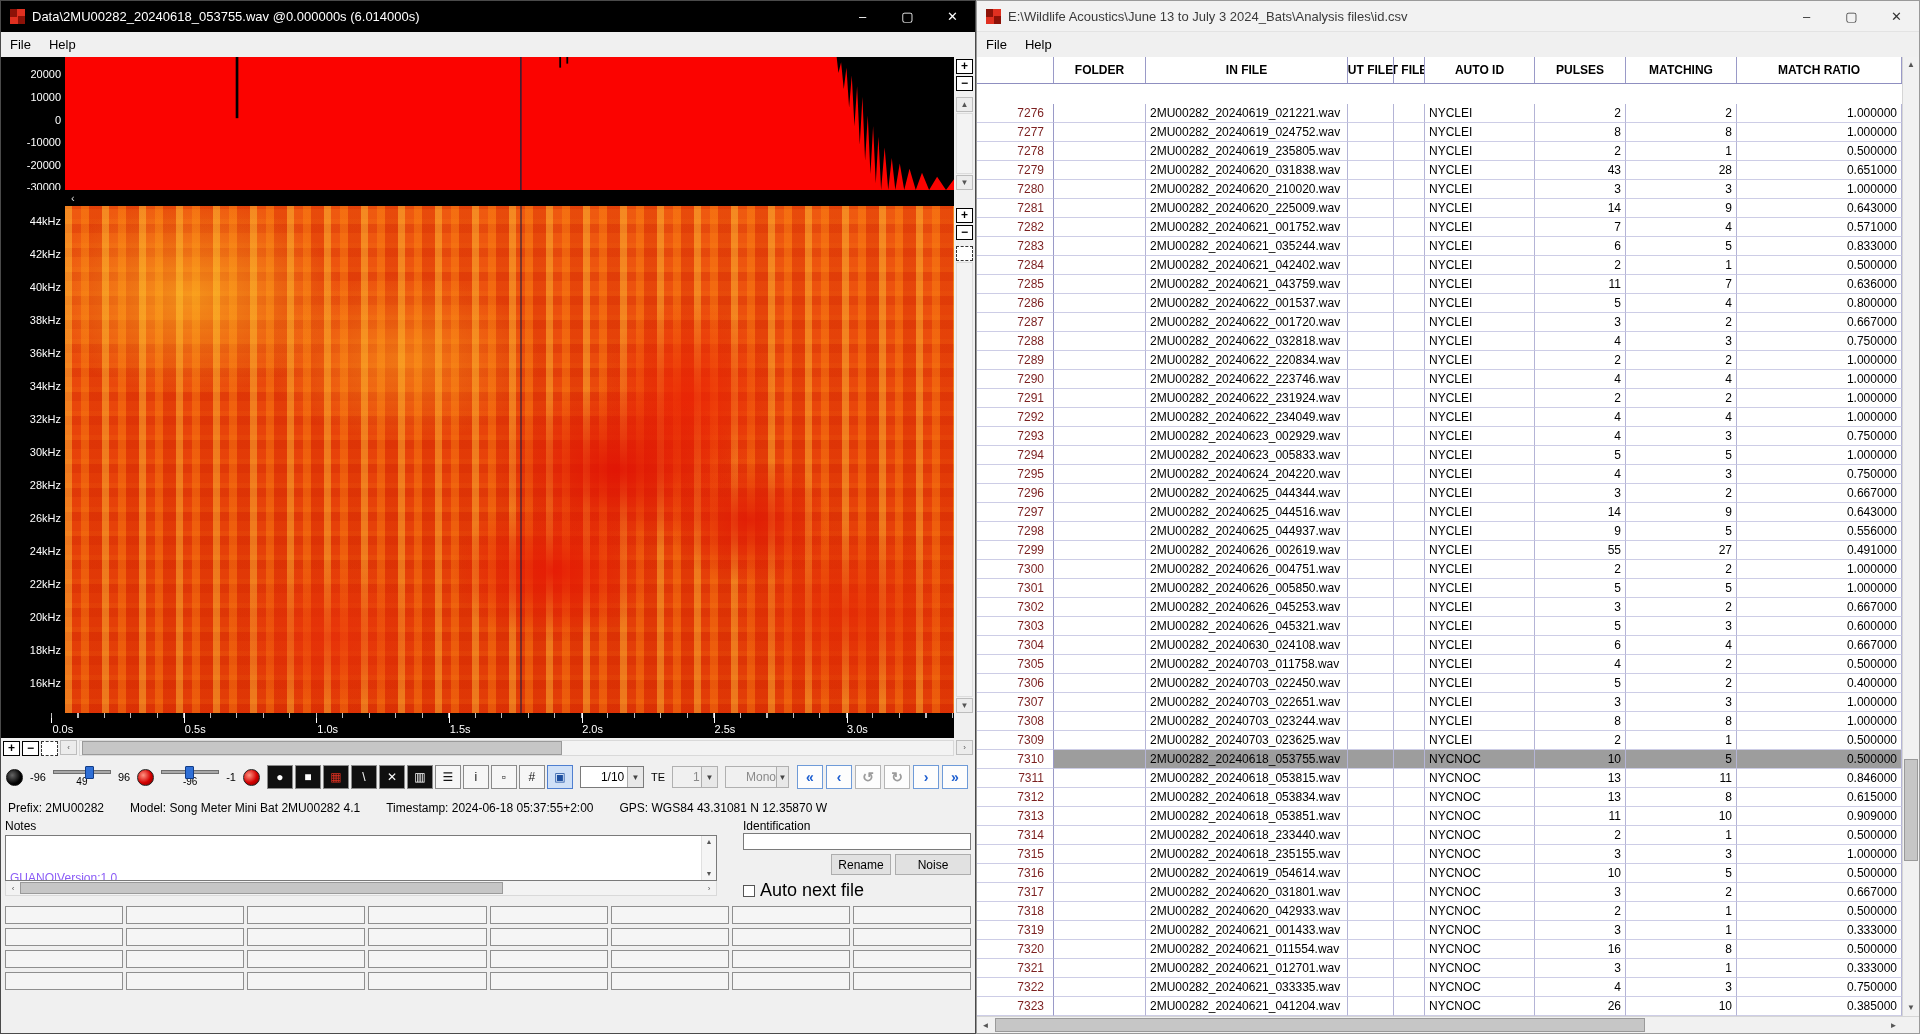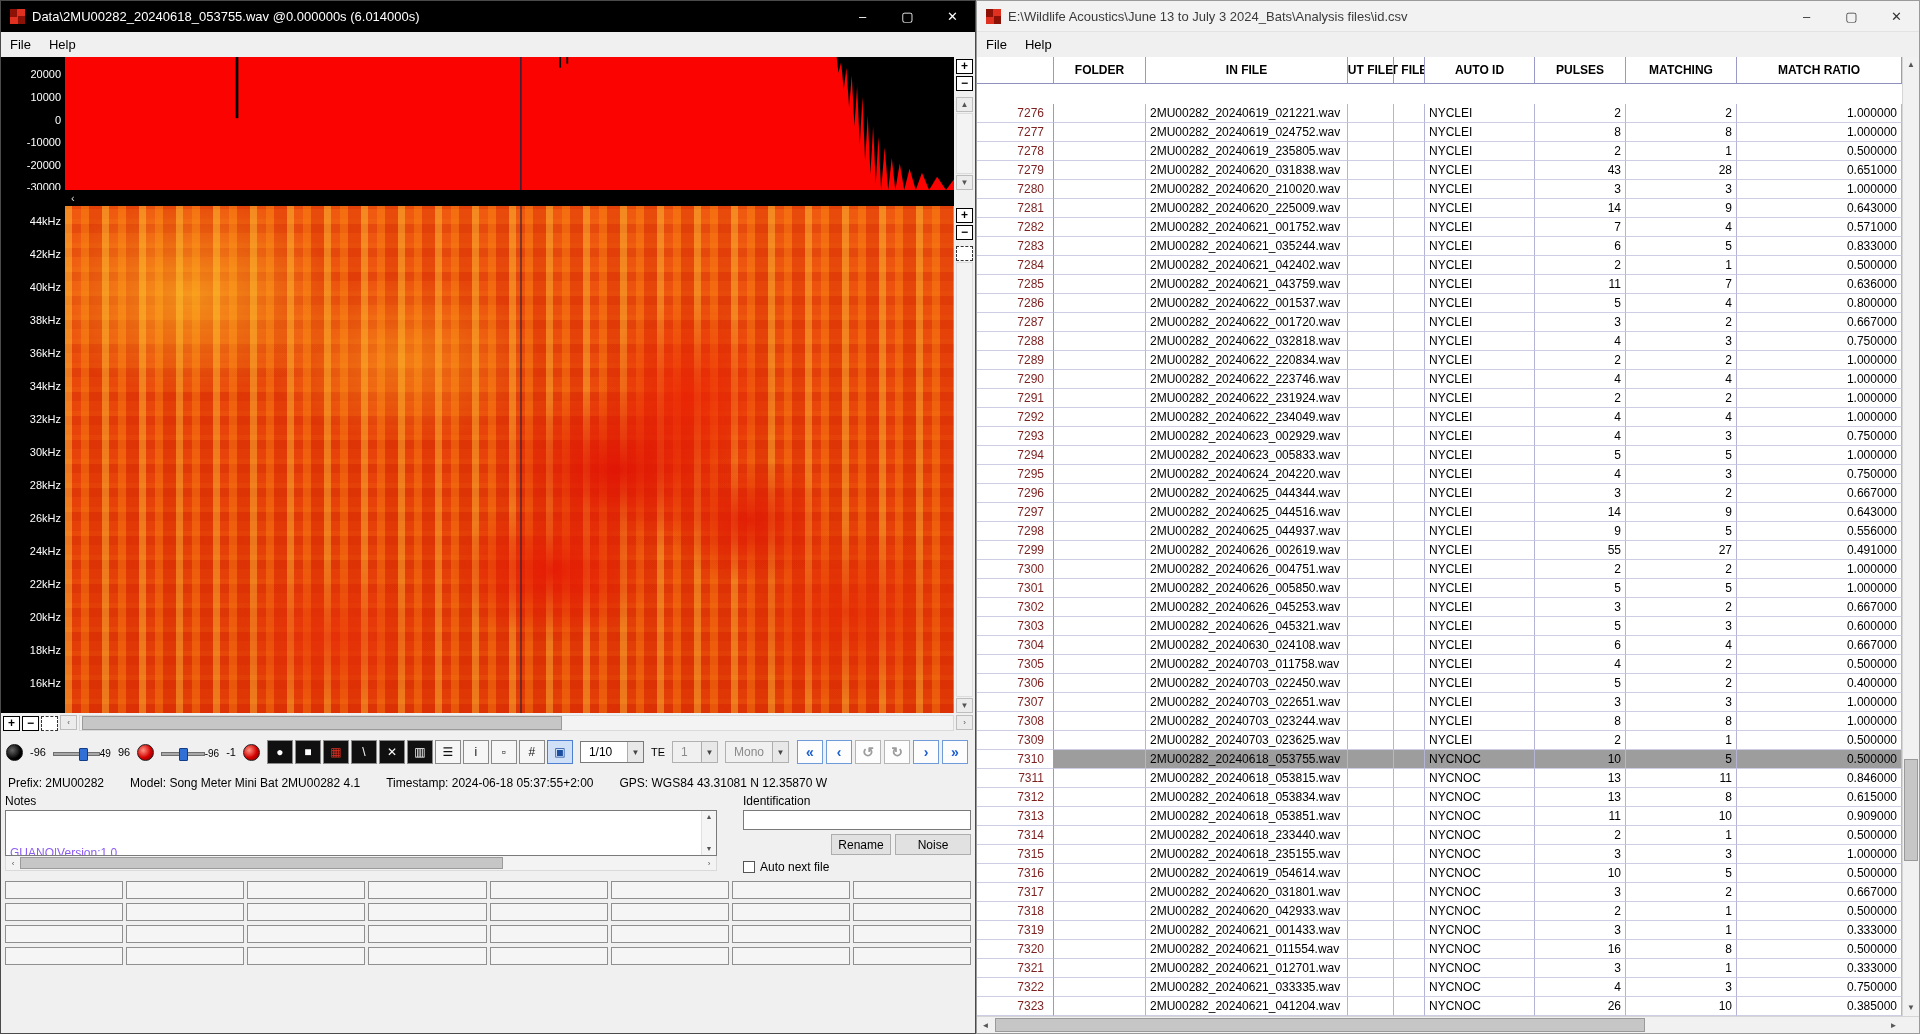--- a/index.html
+++ b/index.html
@@ -73,32 +73,32 @@
 
   .hscroll-row { height:19px; display:flex; align-items:center; background:#f0f0f0; padding:0 2px; gap:2px; flex-shrink:0; }
   .hsb-track { flex:1; height:16px; background:#f3f3f3; border:1px solid #d9d9d9; position:relative; }
   .hsb-thumb { position:absolute; left:2px; width:55%; top:0; bottom:0; background:#c6c6c6; border:1px solid #9a9a9a; }
 
   
   .toolbar { height:40px; display:flex; align-items:center; padding:0 5px; gap:7px; flex-shrink:0; font-size:11px; }
   .knob { width:17px; height:17px; border-radius:50%; flex-shrink:0; }
   .knob.black { background:radial-gradient(circle at 35% 35%, #666, #000 62%); border:1px solid #111; }
   .knob.red   { background:radial-gradient(circle at 35% 35%, #ff9583, #d40000 55%, #6d0000); border:1px solid #222; }
-  .slider { display:flex; flex-direction:row; align-items:center; width:58px; }
+  .slider { display:flex; flex-direction:column; align-items:center; width:58px; }
   .slider-track { width:100%; height:4px; background:#a8a8a8; border:1px solid #6f6f6f; position:relative; margin-top:3px; }
   .slider-thumb { position:absolute; top:-5px; width:9px; height:13px; background:#2f6fd6; border:1px solid #123c86; border-radius:1px; }
   .slider-val { font-size:10px; margin-top:2px; color:#000; }
   .tb-lbl { font-size:11px; color:#000; }
   .tb-icons { display:flex; gap:2px; }
   .tb-btn { width:26px; height:24px; border:1px solid #8a8a8a; display:flex; align-items:center; justify-content:center; font-size:12px; }
   .tb-btn.dark { background:#101010; color:#fff; }
   .tb-btn.dark-red { background:#101010; color:#e03020; }
   .tb-btn.light { background:#f6f6f6; color:#111; }
   .tb-btn.pressed { background:#cfe0f7; border-color:#4f7fd0; color:#1d4fa0; }
-  .select { height:22px; background:#fff; border:1px solid #7a7a7a; display:flex; align-items:center; font-size:12px; padding-left:8px; }
+  .select { height:22px; background:#fff; border:1px solid #7a7a7a; display:flex; align-items:center; font-size:12px; padding-left:20px; }
   .select .sel-arrow { margin-left:auto; width:16px; align-self:stretch; background:#e8e8e8; border-left:1px solid #adadad;
                        font-size:8px; color:#444; display:flex; align-items:center; justify-content:center; }
   .select.disabled { background:#f0f0f0; color:#8a8a8a; border-color:#b0b0b0; }
   .w64{width:64px;} .w46{width:46px;} .w64m{width:64px;}
   .nav-cluster { margin-left:auto; display:flex; gap:3px; margin-right:2px; }
   .nav-btn { width:26px; height:24px; border:1px solid #6f9bd8; background:#fdfdfd; color:#1e5fd0;
              font-size:14px; font-weight:bold; display:flex; align-items:center; justify-content:center; }
   .nav-btn.disabled { border-color:#b5b5b5; color:#9c9c9c; }
 
   .meta-row { height:22px; display:flex; gap:26px; align-items:center; padding-left:7px; font-size:12px; color:#000; flex-shrink:0; }
@@ -116,21 +116,21 @@
   .notes-hscroll .hsb-thumb { left:14px; width:68%; top:1px; bottom:1px; }
   .nh-arrow { width:14px; font-size:8px; color:#555; text-align:center; flex-shrink:0; }
   .nh-right { margin-left:auto; }
   .ident-block { margin-left:auto; width:228px; display:flex; flex-direction:column; }
   .ident-input { height:20px; border:1px solid #7a7a7a; background:#fff; width:100%; font-size:12px; padding:0 3px;
                  font-family:"Liberation Sans",sans-serif; }
   .ident-btns { display:flex; gap:4px; margin-top:4px; justify-content:flex-end; }
   .btn { height:21px; background:#e1e1e1; border:1px solid #adadad; font-size:12px; color:#000;
          display:flex; align-items:center; justify-content:center; font-family:"Liberation Sans",sans-serif; }
   .btn.rename { width:60px; } .btn.noise { width:76px; }
-  .autonext { display:flex; align-items:center; gap:5px; margin-top:5px; font-size:12px; }
+  .autonext { display:flex; align-items:center; gap:5px; margin-top:5px; font-size:18px; }
   .cb { width:12px; height:12px; border:1px solid #555; background:#fff; flex-shrink:0; }
 
   .btn-grid { margin:5px 4px 0 4px; display:grid; grid-template-columns:repeat(8,1fr); gap:4px 3px; align-content:start; flex:1; }
   .grid-btn { height:18px; background:#f5f5f5; border:1px solid #8f8f8f; }
 
   
   .csv-area { flex:1; display:flex; overflow:hidden; }
   .csv-table { flex:1; overflow:hidden; display:flex; flex-direction:column; }
   .csv-grid { display:grid; grid-template-columns:77px 92px 202px 46px 31px 110px 91px 111px 1fr; }
   .csv-header { height:27px; font-weight:bold; font-size:12px; border-bottom:1px solid #8f8fc0; flex-shrink:0; }
@@ -230,20 +230,35 @@
       </div>
       <div class="ctrl-col">
         <div class="sq-btn">+</div>
         <div class="sq-btn">−</div>
         <div class="dash-btn"></div>
         <div class="sb-track"></div>
         <div class="sb-arrow">▼</div>
       </div>
     </div>
 
+    <div class="time-axis">
+      <div class="axis-stub"></div>
+      <div class="time-labels">
+        <div class="tick-strip-major"></div>
+        <div class="tick-strip-minor"></div>
+      <span class="ax-label" style="left: 0.6%; bottom: 3px;">0.0s</span>
+          <span class="ax-label" style="left: 15.2%; bottom: 3px;">0.5s</span>
+          <span class="ax-label" style="left: 29.8%; bottom: 3px;">1.0s</span>
+          <span class="ax-label" style="left: 44.4%; bottom: 3px;">1.5s</span>
+          <span class="ax-label" style="left: 59%; bottom: 3px;">2.0s</span>
+          <span class="ax-label" style="left: 73.6%; bottom: 3px;">2.5s</span>
+          <span class="ax-label" style="left: 88.2%; bottom: 3px;">3.0s</span>
+        </div>
+      <div class="ctrl-stub"></div>
+    </div>
 
     <div class="hscroll-row">
       <div class="sq-btn">+</div>
       <div class="sq-btn">−</div>
       <div class="dash-btn" style="margin-top:2px"></div>
       <div class="sb-arrow">‹</div>
       <div class="hsb-track">
         <div class="hsb-thumb"></div>
       </div>
       <div class="sb-arrow">›</div>

